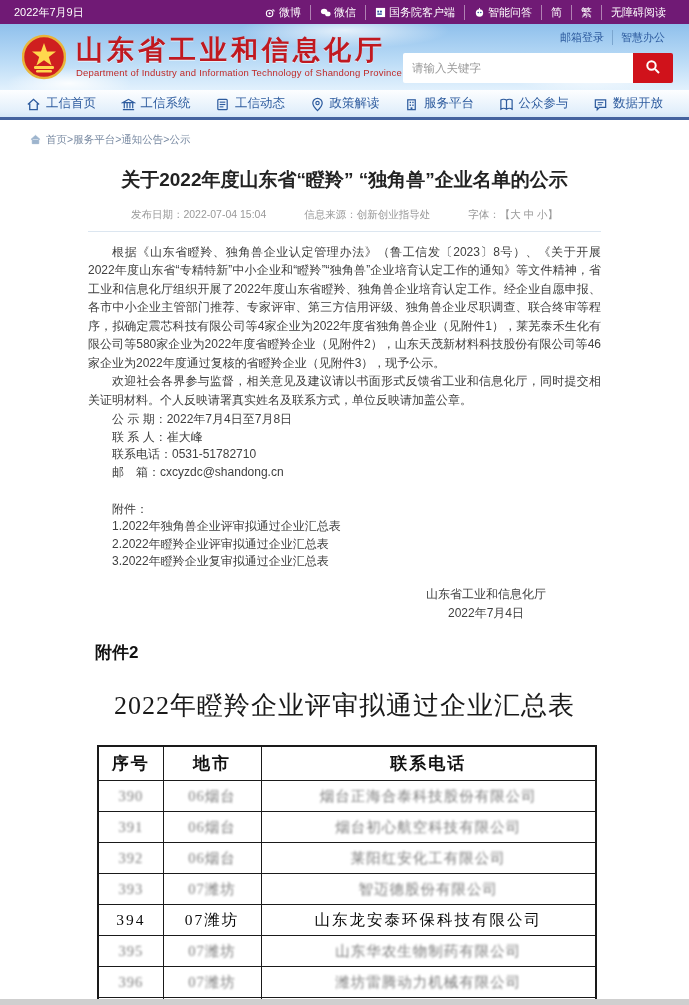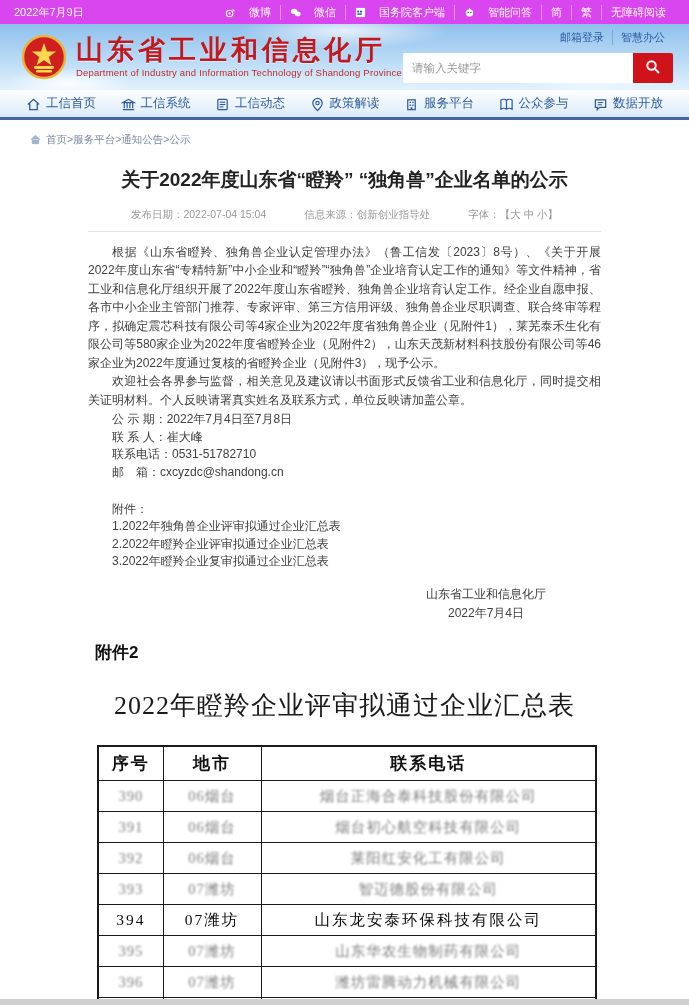--- a/index.html
+++ b/index.html
@@ -3,25 +3,25 @@
 <meta charset="utf-8">
 <style>
   * { margin:0; padding:0; box-sizing:border-box; }
   html,body { width:689px; }
   body {
     height:1005px; overflow:hidden; background:#ffffff; position:relative;
     font-family:"Liberation Sans","DejaVu Sans",sans-serif; color:#333;
   }
   
   .topbar {
-    height:24px; background:#d946ef; color:#fff; font-size:11px;
+    height:24px; background:#701a75; color:#fff; font-size:11px;
     display:flex; align-items:center; justify-content:space-between; padding:0 14px;
   }
   .topbar-right { display:flex; align-items:center; }
-  .topbar-link { display:flex; align-items:center; gap:13px; padding:0 9px; cursor:pointer; white-space:nowrap; }
+  .topbar-link { display:flex; align-items:center; gap:3px; padding:0 9px; cursor:pointer; white-space:nowrap; }
   .topbar-link + .topbar-link { border-left:1px solid rgba(255,255,255,.45); }
   .topbar-link svg { display:block; }
   
   .banner {
     height:66px; position:relative; display:flex; align-items:center; padding:0 0 0 22px;
     background:
       radial-gradient(90px 22px at 10% 90%, rgba(255,255,255,.9), rgba(255,255,255,0) 70%),
       radial-gradient(150px 26px at 50% 10%, rgba(255,255,255,.75), rgba(255,255,255,0) 70%),
       radial-gradient(120px 24px at 86% 80%, rgba(255,255,255,.85), rgba(255,255,255,0) 70%),
       linear-gradient(180deg,#8fc0ec 0%, #badbf6 55%, #e2f1fd 100%);

